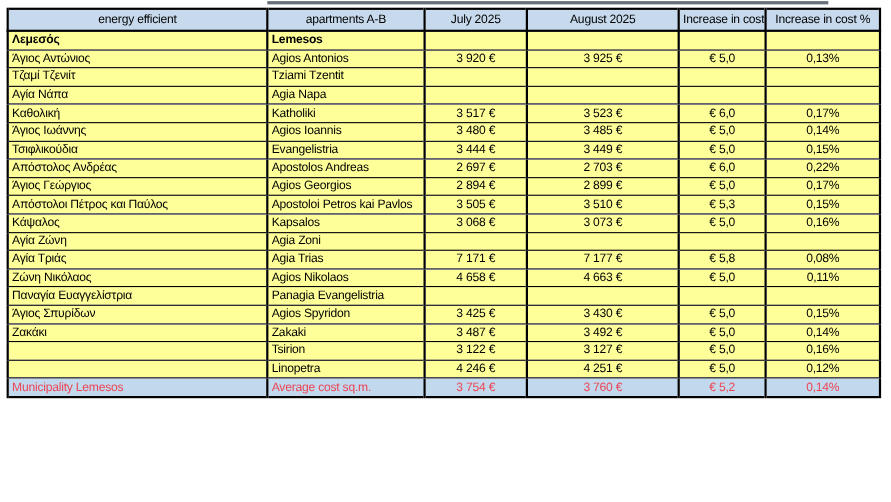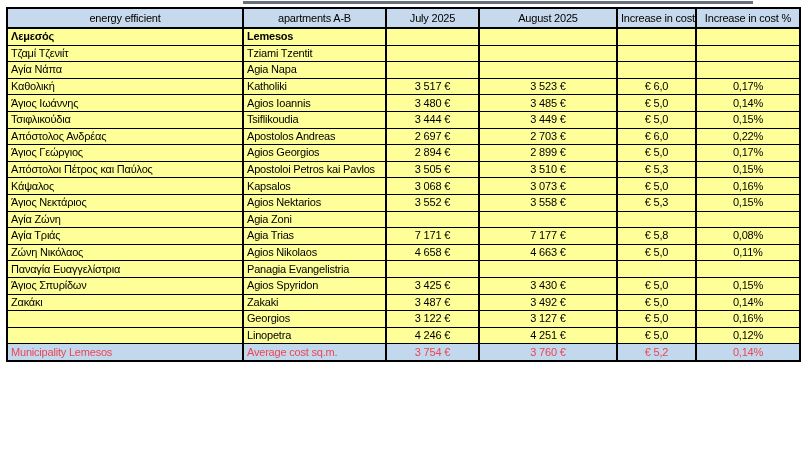--- a/index.html
+++ b/index.html
@@ -75,20 +75,28 @@
     <tbody>
         <tr class="bold">
       <td class="name">Λεμεσός</td>
       <td class="name">Lemesos</td>
       <td class="num"></td>
       <td class="num"></td>
       <td class="num"></td>
       <td class="num"></td>
     </tr>
         <tr>
+      <td class="name">Άγιος Αντώνιος</td>
+      <td class="name">Agios Antonios</td>
+      <td class="num">3 920 €</td>
+      <td class="num">3 925 €</td>
+      <td class="num">€ 5,0</td>
+      <td class="num">0,13%</td>
+    </tr>
+        <tr>
       <td class="name">Τζαμί Τζενιίτ</td>
       <td class="name">Tziami Tzentit</td>
       <td class="num"></td>
       <td class="num"></td>
       <td class="num"></td>
       <td class="num"></td>
     </tr>
         <tr>
       <td class="name">Αγία Νάπα</td>
       <td class="name">Agia Napa</td>
@@ -108,21 +116,21 @@
         <tr>
       <td class="name">Άγιος Ιωάννης</td>
       <td class="name">Agios Ioannis</td>
       <td class="num">3 480 €</td>
       <td class="num">3 485 €</td>
       <td class="num">€ 5,0</td>
       <td class="num">0,14%</td>
     </tr>
         <tr>
       <td class="name">Τσιφλικούδια</td>
-      <td class="name">Tsiflikoudia</td>
+      <td class="name">Evangelistria</td>
       <td class="num">3 444 €</td>
       <td class="num">3 449 €</td>
       <td class="num">€ 5,0</td>
       <td class="num">0,15%</td>
     </tr>
         <tr>
       <td class="name">Απόστολος Ανδρέας</td>
       <td class="name">Apostolos Andreas</td>
       <td class="num">2 697 €</td>
       <td class="num">2 703 €</td>
@@ -147,28 +155,20 @@
     </tr>
         <tr>
       <td class="name">Κάψαλος</td>
       <td class="name">Kapsalos</td>
       <td class="num">3 068 €</td>
       <td class="num">3 073 €</td>
       <td class="num">€ 5,0</td>
       <td class="num">0,16%</td>
     </tr>
         <tr>
-      <td class="name">Άγιος Νεκτάριος</td>
-      <td class="name">Agios Nektarios</td>
-      <td class="num">3 552 €</td>
-      <td class="num">3 558 €</td>
-      <td class="num">€ 5,3</td>
-      <td class="num">0,15%</td>
-    </tr>
-        <tr>
       <td class="name">Αγία Ζώνη</td>
       <td class="name">Agia Zoni</td>
       <td class="num"></td>
       <td class="num"></td>
       <td class="num"></td>
       <td class="num"></td>
     </tr>
         <tr>
       <td class="name">Αγία Τριάς</td>
       <td class="name">Agia Trias</td>
@@ -204,21 +204,21 @@
         <tr>
       <td class="name">Ζακάκι</td>
       <td class="name">Zakaki</td>
       <td class="num">3 487 €</td>
       <td class="num">3 492 €</td>
       <td class="num">€ 5,0</td>
       <td class="num">0,14%</td>
     </tr>
         <tr>
       <td class="name"></td>
-      <td class="name">Georgios</td>
+      <td class="name">Tsirion</td>
       <td class="num">3 122 €</td>
       <td class="num">3 127 €</td>
       <td class="num">€ 5,0</td>
       <td class="num">0,16%</td>
     </tr>
         <tr>
       <td class="name"></td>
       <td class="name">Linopetra</td>
       <td class="num">4 246 €</td>
       <td class="num">4 251 €</td>

